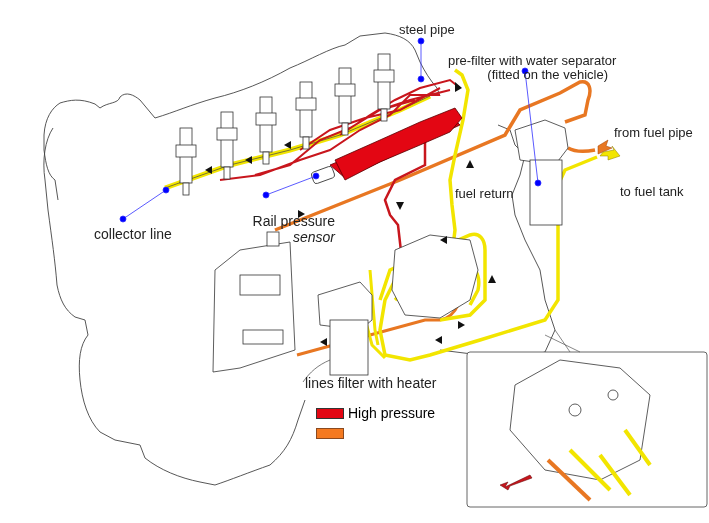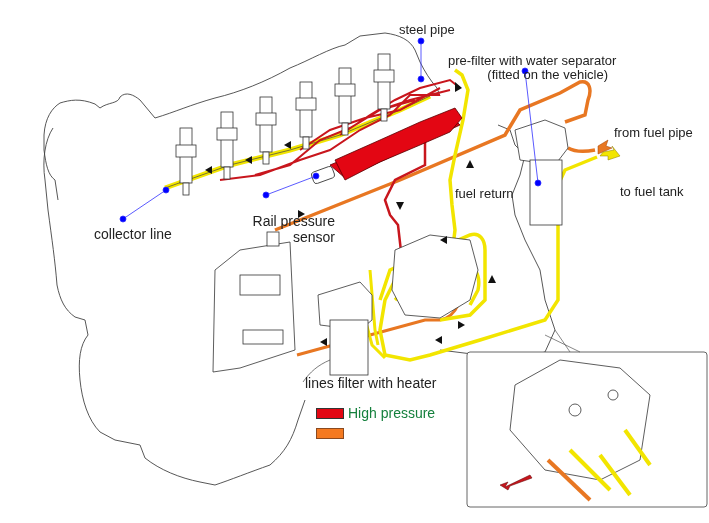--- a/index.html
+++ b/index.html
@@ -7,21 +7,21 @@
          font-family: "Liberation Sans", sans-serif; }
   #diagram { position: absolute; left: 0; top: 0; width: 709px; height: 523px; }
   .lbl { position: absolute; font-family: "Liberation Sans", sans-serif; color: #222;
          white-space: nowrap; line-height: 1.15; }
   .lbl.sm { font-size: 13px; }
   .lbl.md { font-size: 14px; }
   .lbl.center { text-align: right; margin-top: 16px; }
   .legend { position: absolute; left: 316px; top: 406px; }
   .legend-row { display: flex; align-items: flex-start; margin-bottom: 5px; }
   .swatch { width: 28px; height: 11px; border: 1px solid #333; margin-right: 4px; margin-top: 2px; box-sizing: border-box; }
-  .legend-text { font-size: 14px; color: #15803d; line-height: 15px; }
+  .legend-text { font-size: 14px; color: #000000; line-height: 15px; }
 </style>
 </head>
 <body>
 
 <svg id="diagram" viewBox="0 0 709 523" xmlns="http://www.w3.org/2000/svg">
 
   <path d="M60,103 C70,100 80,98 95,104 L100,108 C108,102 118,104 120,97 C126,91 134,95 140,100 L155,118 C175,112 190,105 215,98 C240,92 265,82 290,68 C310,60 330,48 345,45 L360,36 L385,33 C400,35 410,40 415,50 L420,62 C425,72 430,80 437,88 L440,96
            M498,125 L510,130 L515,145 L525,155 L520,175 L512,195 L515,215 L525,240 L540,270 L545,300 L555,330
            M555,330 L545,352 L515,360 L480,355 L440,350
            M53,128 C45,140 42,160 45,180 L48,210 C52,240 55,260 57,285 C60,300 65,310 75,317 L85,320 L88,335 C80,345 78,360 80,380 C82,400 88,420 100,432 L115,440 L140,445 L145,458 C160,470 180,478 200,482 L215,485 C230,480 250,472 270,465 C285,452 292,440 298,420 L305,400" fill="none" stroke="#444" stroke-width="0.9"></path>
@@ -151,21 +151,21 @@
 </svg>
 
 <div class="lbl sm" style="left:399px; top:23px;">steel pipe</div>
 <div class="lbl sm center" style="left:448px; top:38px; width:160px;">pre-filter with water separator</div>
 <div class="lbl sm center" style="left:448px; top:52px; width:160px;">(fitted on the vehicle)</div>
 <div class="lbl sm" style="left:614px; top:126px;">from fuel pipe</div>
 <div class="lbl sm" style="left:620px; top:157px;margin-top:28px;">to fuel tank</div>
 <div class="lbl sm" style="left:455px; top:187px;">fuel return</div>
 <div class="lbl md" style="left:86px; top:226px;margin-left:8px;">collector line</div>
 <div class="lbl md center" style="left:225px; top:197px; width:110px;">Rail pressure</div>
-<div class="lbl md center" style="left:225px; top:213px; width:110px;">sensor</div>
+<div class="lbl md center" style="left:225px; top:213px; width:110px;font-style:italic;">sensor</div>
 <div class="lbl md" style="left:305px; top:375px;">lines filter with heater</div>
 
 <div class="legend">
   <div class="legend-row">
     <div class="swatch" style="background:#e30613;"></div>
     <div class="legend-text">High pressure</div>
   </div>
   <div class="legend-row">
     <div class="swatch" style="background:#f47920; border-color:#8a4a20;"></div>
   </div>

